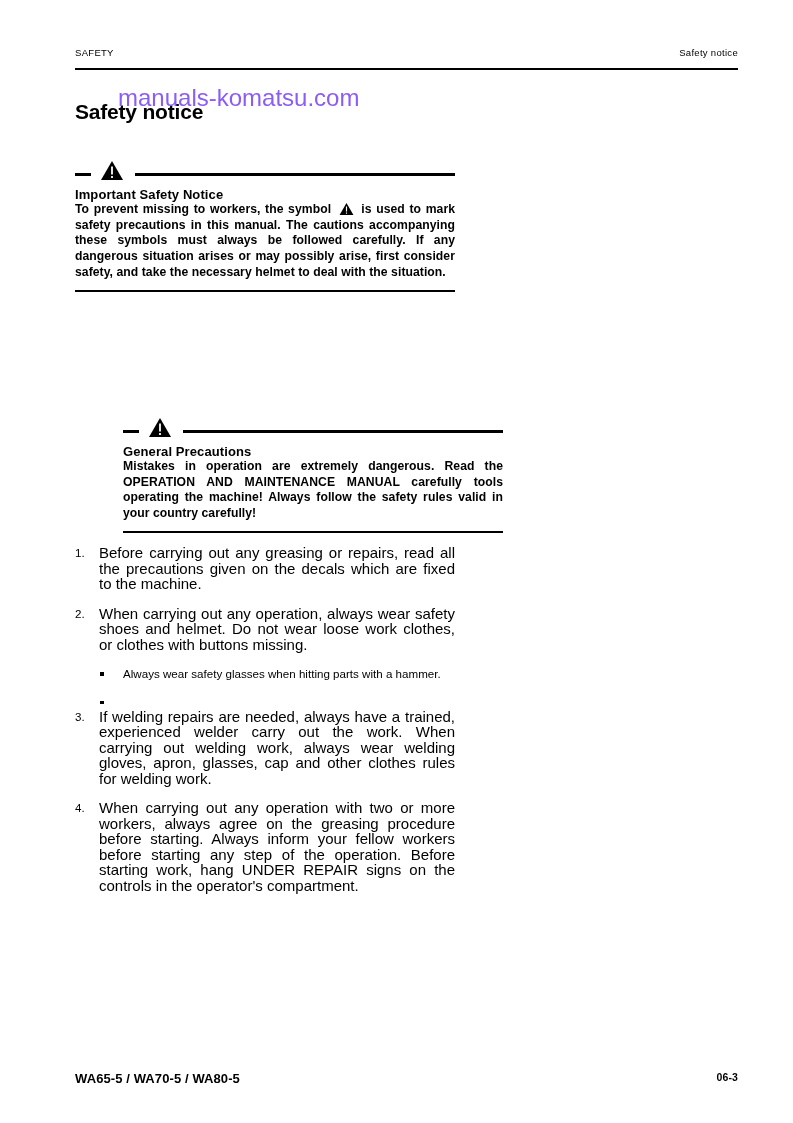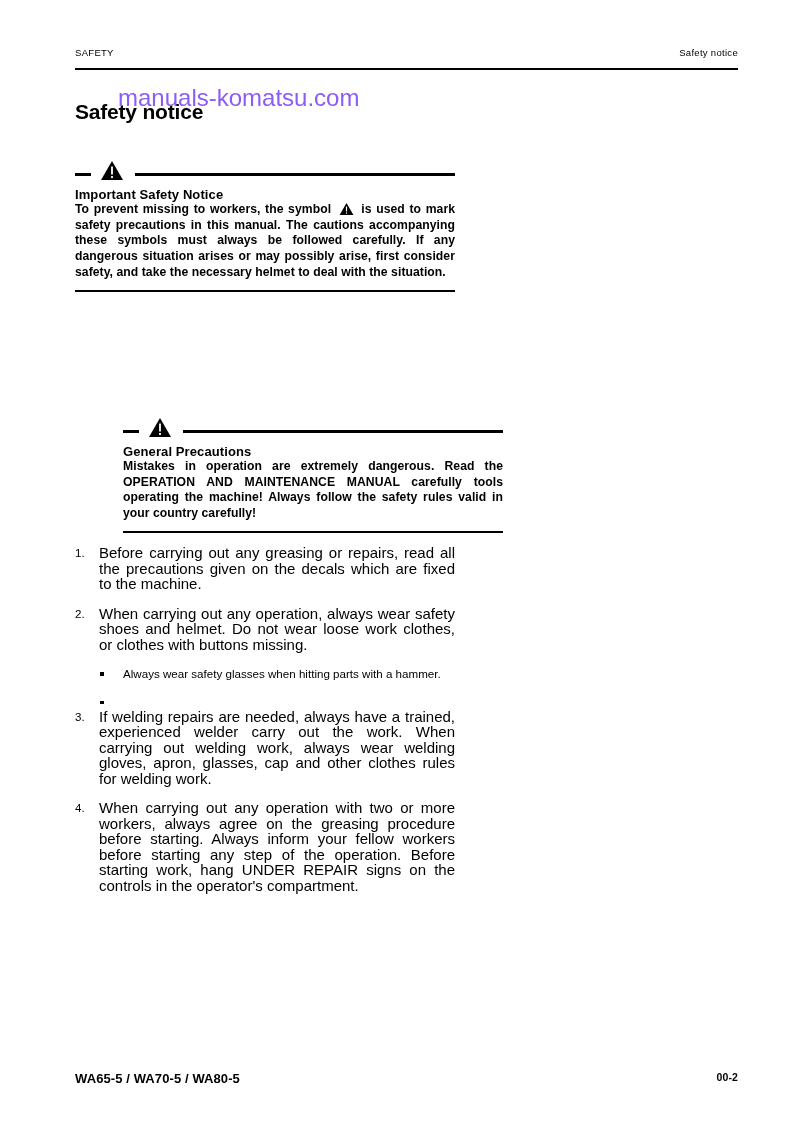--- a/index.html
+++ b/index.html
@@ -295,16 +295,16 @@
 
     <div class="num-item">
       <div class="num-marker">4.</div>
       <div class="num-text">When carrying out any operation with two or more workers, always agree on the greasing procedure before starting. Always inform your fellow workers before starting any step of the operation. Before starting work, hang UNDER REPAIR signs on the controls in the operator's compartment.</div>
     </div>
 
   </div>
 
   <div class="page-footer">
     <span class="footer-left">WA65-5 / WA70-5 / WA80-5</span>
-    <span class="footer-right">00-2</span>
+    <span class="footer-right">06-3</span>
   </div>
 
 </div>
 
 </body></html>

